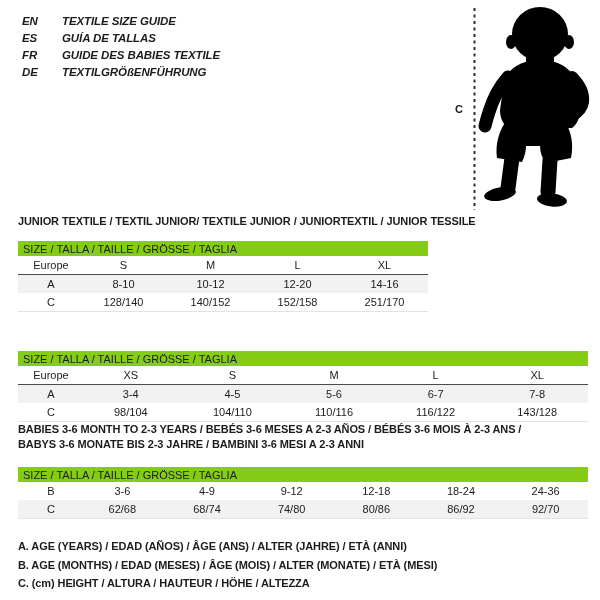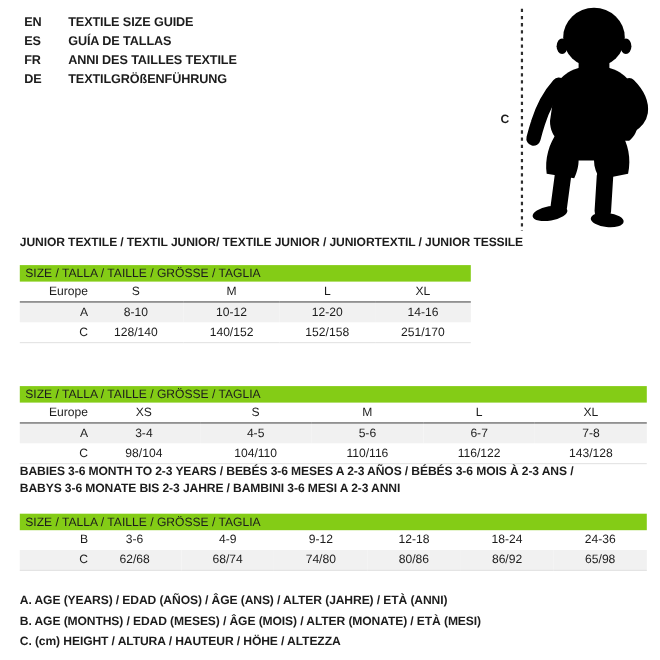--- a/index.html
+++ b/index.html
@@ -2,21 +2,21 @@
 <html><head>
 <meta charset="utf-8">
 <style>
   html,body { margin:0; padding:0; background:#fff; }
   .page {
     position:relative; width:600px; height:600px; background:#ffffff;
     font-family:"Liberation Sans", sans-serif; color:#1c1c1c; overflow:hidden;
   }
 
   
-  .lang-block { position:absolute; left:22px; top:13px; }
+  .lang-block { position:absolute; left:22px; top:13px;font-style:italic; }
   .lang-row { display:flex; line-height:17px; font-size:11.5px; font-weight:bold; letter-spacing:-0.1px; }
   .lang-code { width:40px; flex:0 0 40px; }
 
   
   .figure-block { position:absolute; left:452px; top:2px; width:146px; height:212px; }
   .figure-label { position:absolute; left:3px; top:101px; font-size:11px; font-weight:bold; }
   .figure-block svg { position:absolute; left:0; top:0; }
 
   
   .section-title { position:absolute; left:18px; font-size:11px; font-weight:bold; letter-spacing:-0.1px; white-space:nowrap; }
@@ -28,21 +28,21 @@
   
   .size-table { position:absolute; left:18px; border-collapse:collapse; table-layout:fixed; font-size:11px; }
   .tbl1 { top:241px; width:410px; }
   .tbl2 { top:351px; width:570px; }
   .tbl3 { top:467px; width:570px; }
   .size-table th {
     background:#84cc16; font-weight:normal; text-align:left;
     padding:1px 0 1px 5px; height:13px; font-size:11px; color:#1c1c1c;
   }
   .size-table td { text-align:center; height:18px; padding:0; font-weight:normal; }
-  .size-table td.lbl { text-align:right; padding-left:4px; }
+  .size-table td.lbl { text-align:center; padding-left:4px; }
   tr.r-europe td { border-bottom:1px solid #4a4a4a; }
   tr.r-shade td { background:#f1f1f1; }
   tr.r-last td { border-bottom:1px solid #e3e3e3; }
 
   
   .notes { position:absolute; left:18px; top:537px; font-size:11px; font-weight:bold; line-height:18.5px; letter-spacing:-0.1px; }
 </style>
 </head>
 <body>
 
@@ -52,21 +52,21 @@
     <div class="lang-row">
       <span class="lang-code">EN</span>
       <span class="lang-title">TEXTILE SIZE GUIDE</span>
     </div>
     <div class="lang-row">
       <span class="lang-code">ES</span>
       <span class="lang-title">GUÍA DE TALLAS</span>
     </div>
     <div class="lang-row">
       <span class="lang-code">FR</span>
-      <span class="lang-title">ANNI DES TAILLES TEXTILE</span>
+      <span class="lang-title">GUIDE DES BABIES TEXTILE</span>
     </div>
     <div class="lang-row">
       <span class="lang-code">DE</span>
       <span class="lang-title">TEXTILGRÖßENFÜHRUNG</span>
     </div>
   </div>
 
   <div class="figure-block">
     <span class="figure-label">C</span>
     <svg width="146" height="212" viewBox="0 0 146 212">
@@ -192,21 +192,21 @@
       <td>18-24</td>
       <td>24-36</td>
     </tr>
     <tr class="r-shade r-last">
       <td class="lbl">C</td>
       <td>62/68</td>
       <td>68/74</td>
       <td>74/80</td>
       <td>80/86</td>
       <td>86/92</td>
-      <td>65/98</td>
+      <td>92/70</td>
     </tr>
   </tbody>
     </table>
 
   <div class="notes">
     <div>A. AGE (YEARS) / EDAD (AÑOS) / ÂGE (ANS) / ALTER (JAHRE) / ETÀ (ANNI)</div>
     <div>B. AGE (MONTHS) / EDAD (MESES) / ÂGE (MOIS) / ALTER (MONATE) / ETÀ (MESI)</div>
     <div>C. (cm) HEIGHT / ALTURA / HAUTEUR / HÖHE / ALTEZZA</div>
   </div>
 

